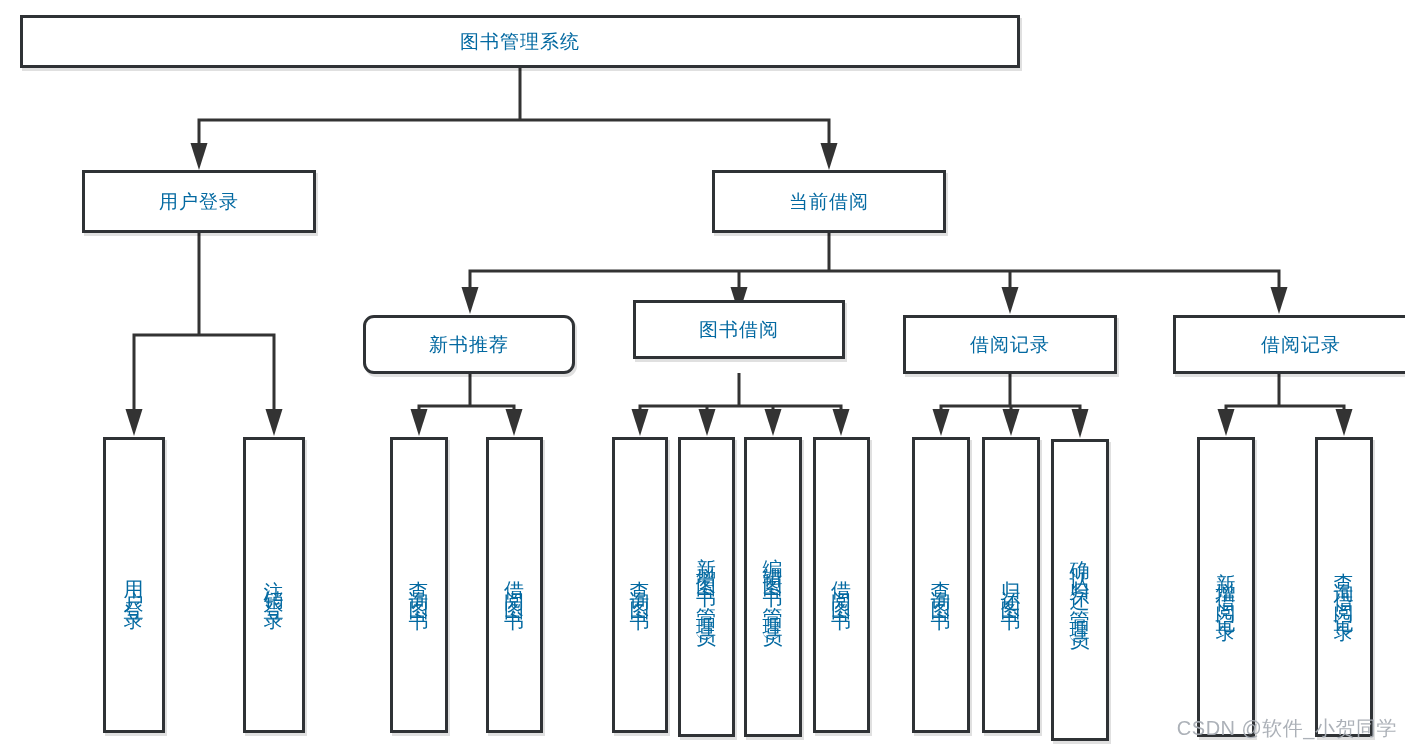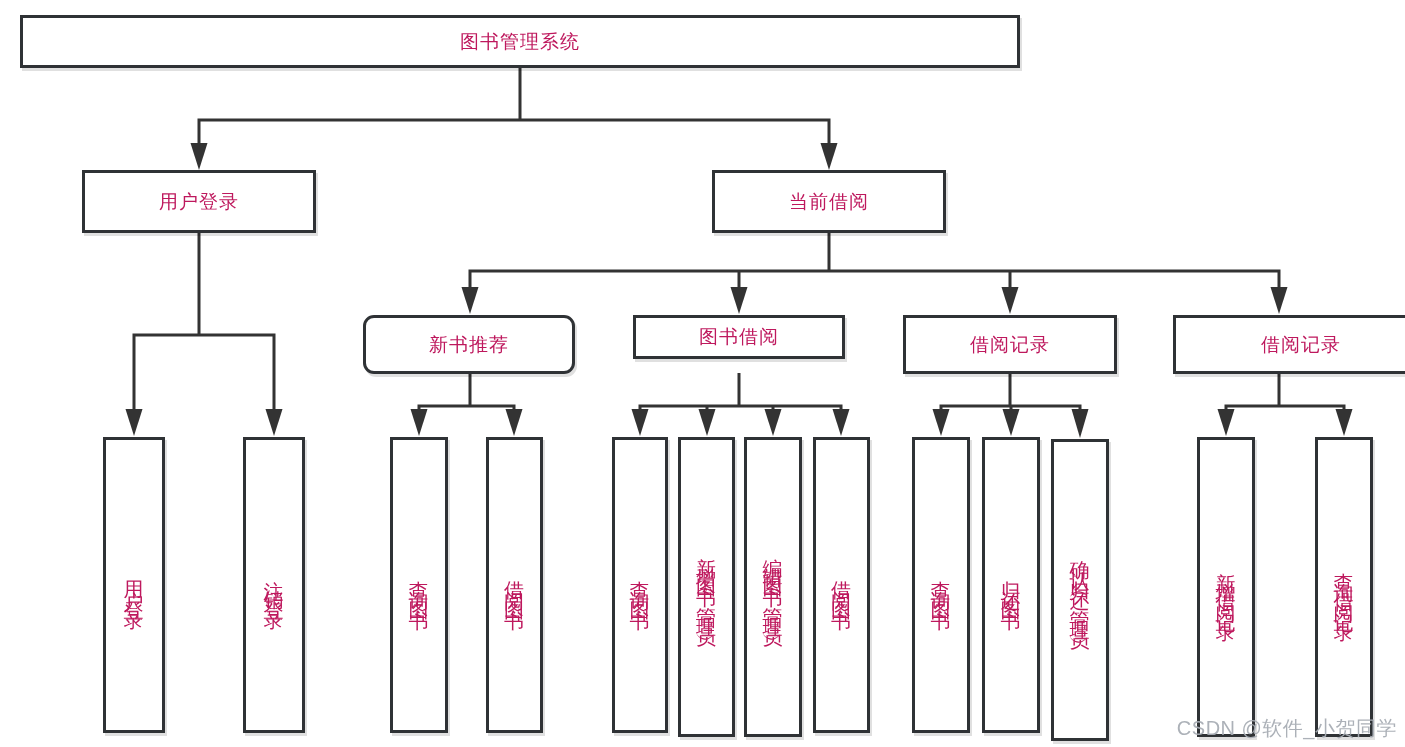--- a/index.html
+++ b/index.html
@@ -16,21 +16,21 @@
   .box {
     position: absolute;
     box-sizing: border-box;
     border: 3px solid #2f3235;
     background: #ffffff;
     display: flex;
     align-items: center;
     justify-content: center;
     font-size: 19px;
     letter-spacing: 1px;
-    color: #be185d;
+    color: #0369a1;
     box-shadow: 2px 3px 0 rgba(0,0,0,0.12);
     z-index: 2;
   }
   .vbox {
     writing-mode: vertical-rl;
     text-orientation: mixed;
     font-size: 20px;
     letter-spacing: 10px;
     line-height: 1;
   }
@@ -80,21 +80,21 @@
       <polygon points="1335.5,409 1352.5,409 1344,436"></polygon>
     </g>
   </svg>
 
   <div class="box" style="left:20px; top:15px; width:1000px; height:53px;">图书管理系统</div>
 
   <div class="box" style="left:82px; top:170px; width:234px; height:63px;">用户登录</div>
   <div class="box" style="left:712px; top:170px; width:234px; height:63px;">当前借阅</div>
 
   <div class="box" style="left:363px; top:315px; width:212px; height:59px;border-radius:11px;">新书推荐</div>
-  <div class="box" style="left:633px; top:315px; width:212px; height:44px;">图书借阅</div>
+  <div class="box" style="left:633px; top:300px; width:212px; height:59px;">图书借阅</div>
   <div class="box" style="left:903px; top:315px; width:214px; height:59px;">借阅记录</div>
   <div class="box" style="left:1173px; top:315px; width:256px; height:59px;">借阅记录</div>
 
   <div class="box vbox" style="left:103px; top:437px; width:62px; height:296px;">用户登录</div>
   <div class="box vbox" style="left:243px; top:437px; width:62px; height:296px;">注销登录</div>
 
   <div class="box vbox" style="left:390px; top:437px; width:58px; height:296px;">查询图书</div>
   <div class="box vbox" style="left:486px; top:437px; width:57px; height:296px;">借阅图书</div>
 
   <div class="box vbox" style="left:612px; top:437px; width:56px; height:296px;">查询图书</div>

